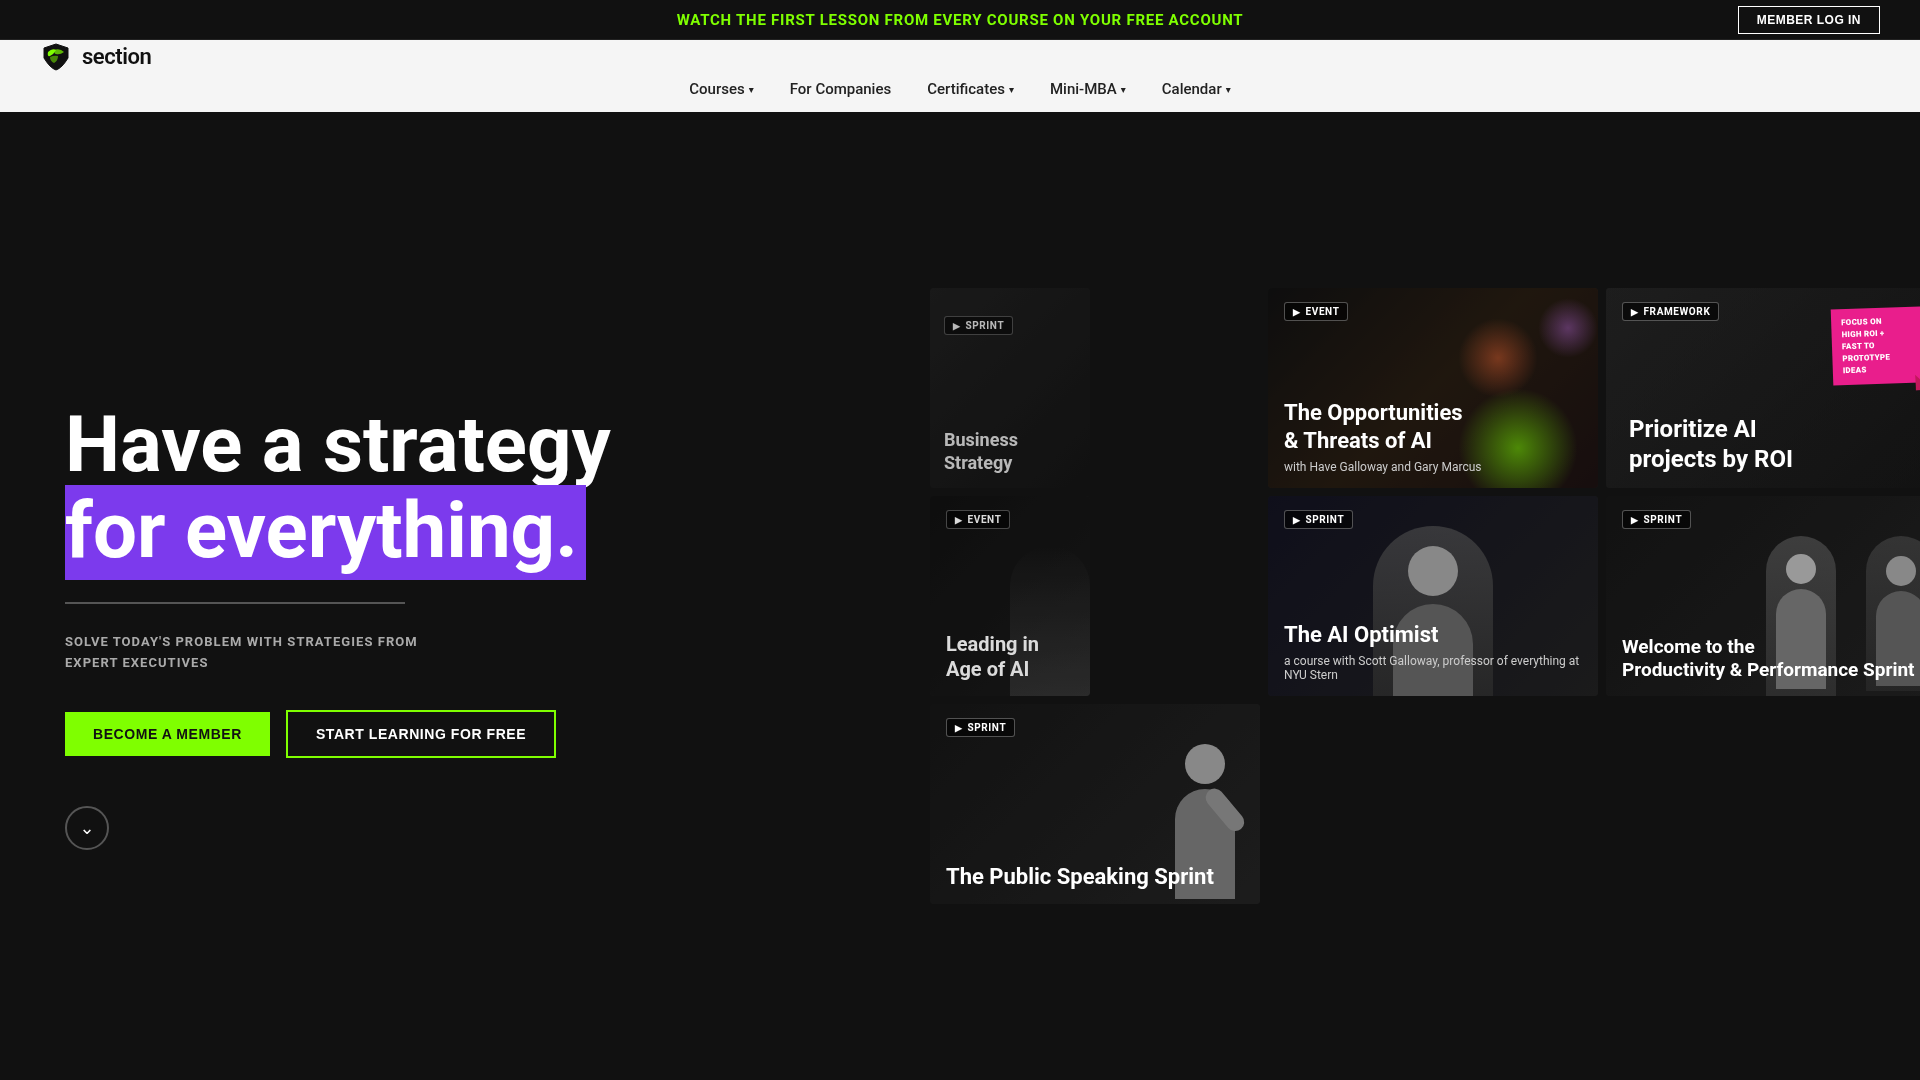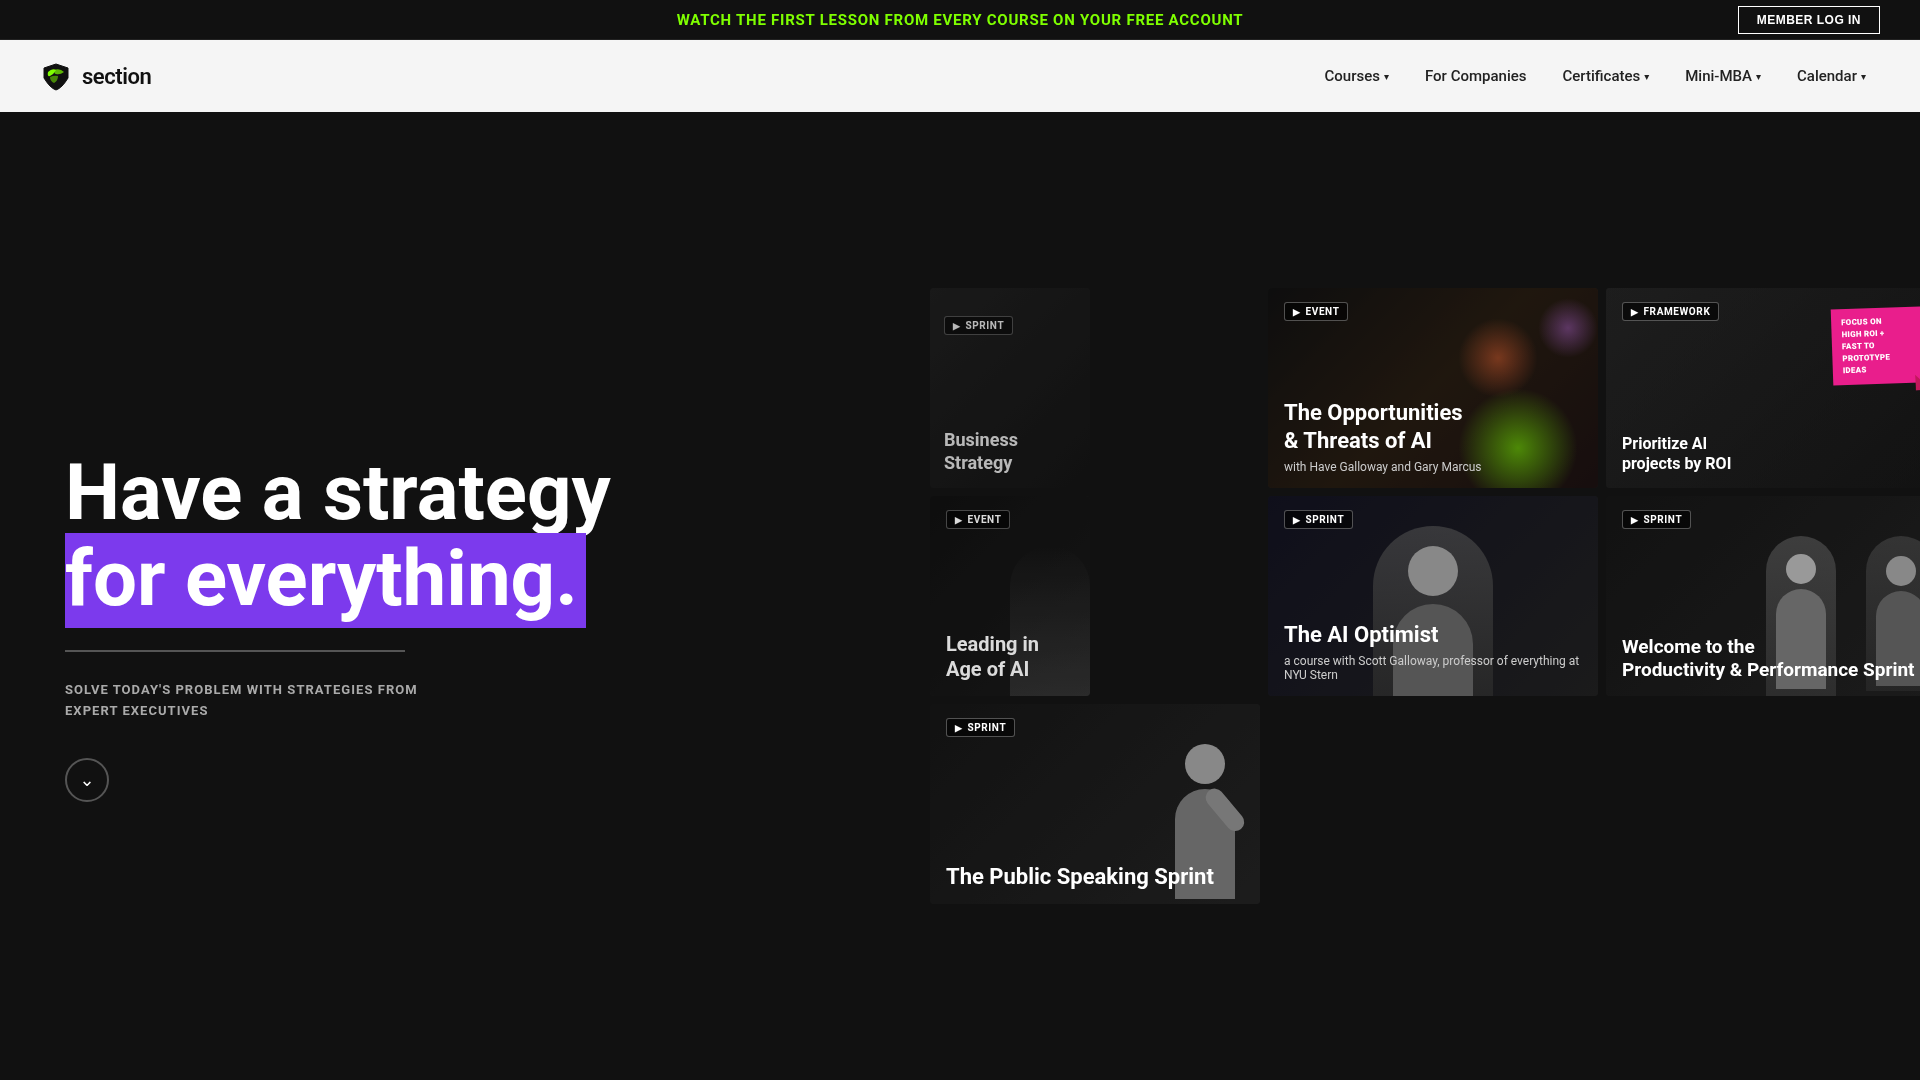--- a/index.html
+++ b/index.html
@@ -47,20 +47,21 @@
     }
 
     
     .navbar {
       background: #f5f5f5;
       height: 72px;
       display: flex;
       align-items: center;
       padding: 0 40px;
       gap: 0;
+      flex-direction: column;
     }
     .logo-area {
       display: flex;
       align-items: center;
       gap: 10px;
       margin-right: auto;
       text-decoration: none;
       color: #111;
     }
     .logo-icon {
@@ -300,20 +301,24 @@
 <section class="hero">
   <div class="hero-content">
     <h1 class="hero-title">
       <span>Have a strategy</span><br>
       <span class="hero-title-highlight">for everything.</span>
     </h1>
     <hr class="hero-divider">
     <p class="hero-subtitle">
       SOLVE TODAY'S PROBLEM WITH STRATEGIES FROM<br>EXPERT EXECUTIVES
     </p>
+    <div class="hero-buttons">
+      <button class="btn-become">BECOME A MEMBER</button>
+      <button class="btn-start">START LEARNING FOR FREE</button>
+    </div>
     <button class="scroll-down-btn">
       <span>⌄</span>
     </button>
   </div>
 
   <div class="cards-grid">
 
     <div class="card card-business" style="height:200px; opacity:0.7; display:flex; flex-direction:column; justify-content:flex-end; padding:14px;">
       <div class="card-overlay" style="background:rgba(0,0,0,0.3);"></div>
       <div class="card-badge" style="margin-bottom:auto; margin-top:14px; position:relative; z-index:2;">
@@ -354,21 +359,21 @@
         FOCUS ON<br>HIGH ROI +<br>FAST TO<br>PROTOTYPE<br>IDEAS
         
         <div style="position:absolute; bottom:-8px; right:-8px; width:16px; height:16px; background:#c2185b; clip-path:polygon(0 0, 100% 100%, 0 100%);"></div>
       </div>
       <div class="card-content">
         <div class="card-badge">
           <span class="badge-icon">▶</span>
           <span>FRAMEWORK</span>
         </div>
         <div>
-          <div class="card-title" style="font-size:16px;">Prioritize AI<br>projects by ROI</div>
+          <div class="card-title" style="font-size:24px;margin-left:7px;">Prioritize AI<br>projects by ROI</div>
         </div>
       </div>
     </div>
 
     <div class="card" style="height:200px; background:linear-gradient(135deg,#1a1a1a,#2a2a2a); width:160px; opacity:0.85;">
       <div class="card-overlay"></div>
 
       <div style="position:absolute; bottom:0; right:0; width:80px; height:150px; background:linear-gradient(180deg, transparent 0%, #555 100%); border-radius:40px 40px 0 0; opacity:0.4;"></div>
       <div class="card-content">
         <div class="card-badge">

